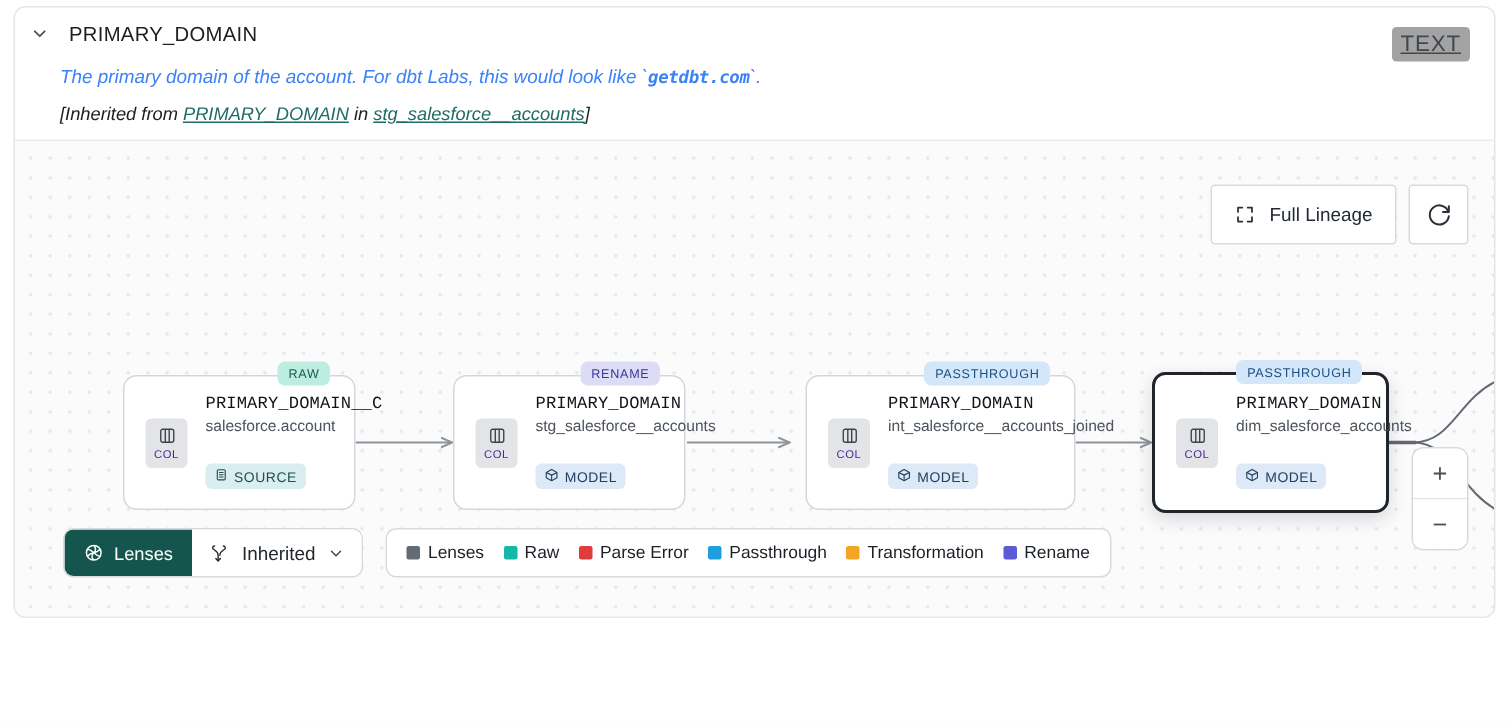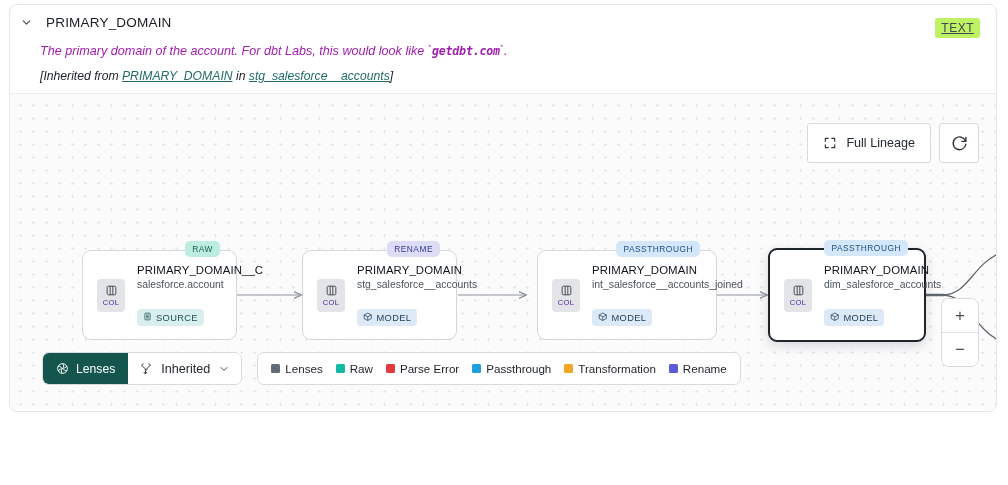--- a/index.html
+++ b/index.html
@@ -22,25 +22,25 @@
   .chev{
     width:16px;height:16px;margin-left:-22px;margin-right:12px;
     display:flex;align-items:center;justify-content:center;color:#4a5159;flex:none;
   }
   .chev svg{display:block;}
   .hdr-title{
     font-size:13.5px;color:#1b1f24;letter-spacing:.2px;font-weight:400;white-space:nowrap;
   }
   .text-badge{
     position:absolute;right:16px;top:13px;
-    background:#bef264;color:#41474e;border-radius:3px;
-    font-size:12px;letter-spacing:.5px;padding:3px 6px;text-decoration:underline;
+    background:#a3a3a3;color:#41474e;border-radius:3px;
+    font-size:15px;letter-spacing:.5px;padding:3px 6px;text-decoration:underline;
   }
   .desc{
-    padding:0 30px;font-size:12.6px;color:#a21caf;font-style:italic;
+    padding:0 30px;font-size:12.6px;color:#3b82f6;font-style:italic;
     line-height:17px;margin-top:4px;white-space:nowrap;
   }
   .desc code{
     font-family:"DejaVu Sans Mono", monospace;font-style:italic;
     font-weight:bold;font-size:11.6px;letter-spacing:-.2px;
   }
   .inherit{
     padding:0 30px;font-size:12.2px;color:#1b1f24;font-style:italic;
     line-height:17px;margin-top:8px;white-space:nowrap;
   }
@@ -77,21 +77,21 @@
     border:2px solid #20252b;
     box-shadow:0 4px 12px rgba(25,30,38,.16);
   }
   .col-badge{
     width:28px;height:33px;background:#e2e4e8;border-radius:4px;
     display:flex;flex-direction:column;align-items:center;justify-content:center;
     gap:1px;flex:none;color:#4c1d95;
   }
   .col-badge .lbl{font-size:7.5px;letter-spacing:.4px;}
   .node-body{display:flex;flex-direction:column;gap:3px;min-width:0;}
-  .node-title{font-size:11.4px;color:#10151b;white-space:nowrap;letter-spacing:.1px;}
+  .node-title{font-size:11.4px;color:#10151b;white-space:nowrap;letter-spacing:.1px;font-family:Liberation Mono, monospace;}
   .node-sub{font-size:10.4px;color:#4d545c;white-space:nowrap;}
   .type-badge{
     align-self:flex-start;margin-top:16px;
     display:inline-flex;align-items:center;gap:4px;
     font-size:9.3px;letter-spacing:.35px;padding:3px 6px;border-radius:4px;
     white-space:nowrap;
   }
   .type-source{background:#d9eeee;color:#1f4e4c;}
   .type-model{background:#dde9f7;color:#23405e;}
 

